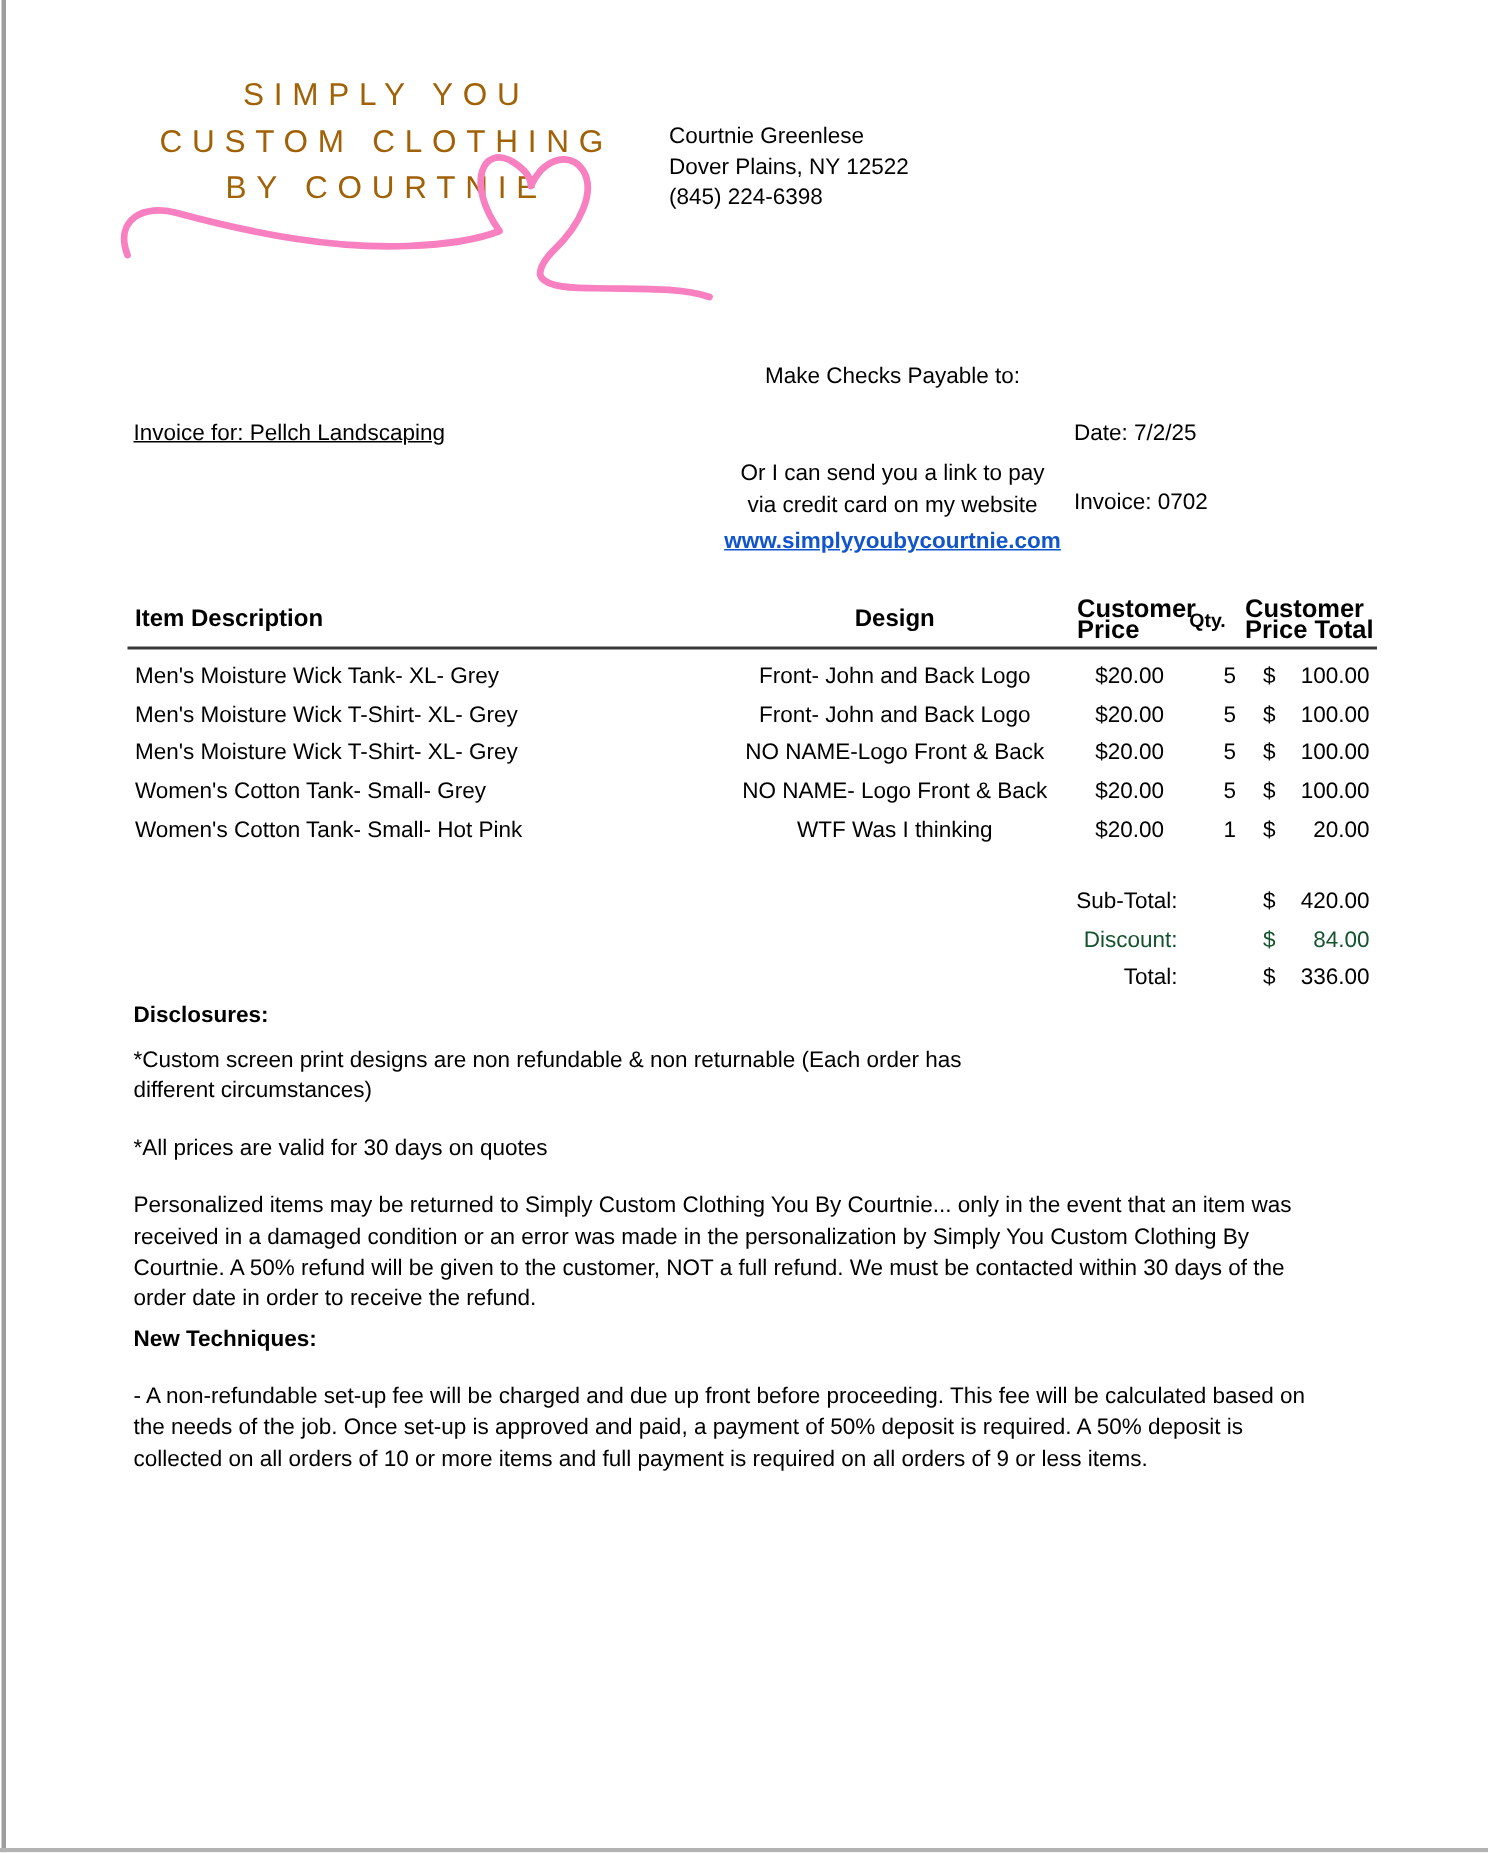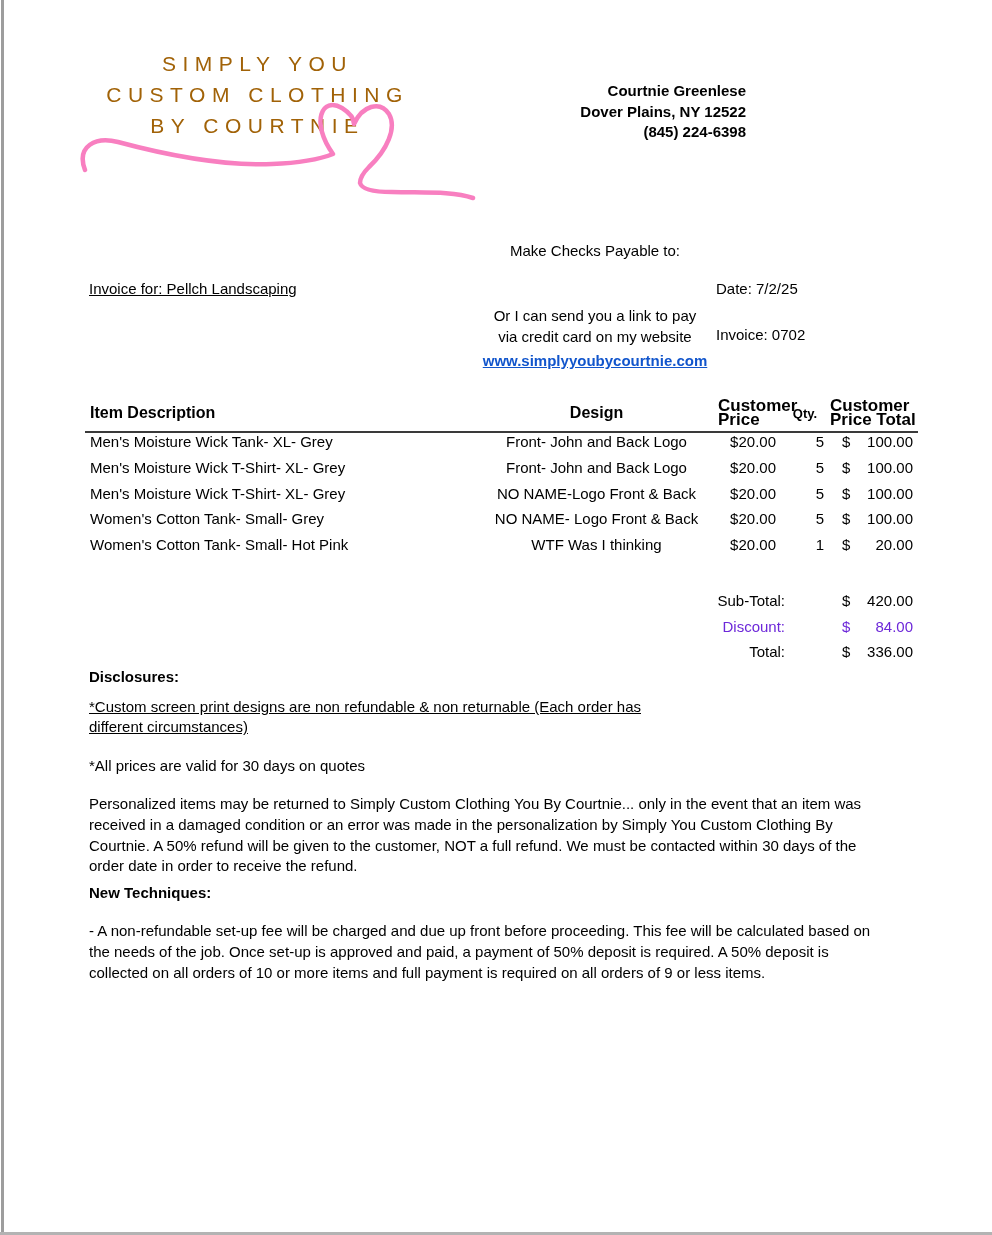--- a/index.html
+++ b/index.html
@@ -9,64 +9,64 @@
 
   .edge-left { position:absolute; left:1px; top:0; width:3px; height:1235px; background:#9d9d9d; }
   .edge-bottom { position:absolute; left:0; bottom:0; width:992px; height:3px; background:#b3b3b3; }
 
   
   .logo-text { position:absolute; left:85px; top:48px; width:345px; text-align:center;
                font-size:21px; line-height:31px; letter-spacing:6.5px; font-weight:500; color:#a16207; }
   .swirl { position:absolute; left:70px; top:92px; width:410px; height:112px; }
 
   
-  .contact { position:absolute; left:446px; top:81px; width:300px; text-align:right;
-             font-size:15px; line-height:20.5px;font-weight:bold; }
+  .contact { position:absolute; left:446px; top:81px; width:300px; text-align:left;
+             font-size:15px; line-height:20.5px; }
 
   
   .invoice-for { position:absolute; left:89px; top:280px; font-size:15px;text-decoration:underline; }
   .checks { position:absolute; left:455px; top:241px; width:280px; text-align:center;
             font-weight:normal; font-size:15px; line-height:20.5px; }
   .date { position:absolute; left:716px; top:280px; font-size:15px; }
   .paynote { position:absolute; left:455px; top:306px; width:280px; text-align:center;
              font-size:15px; line-height:20.5px; white-space:pre-line; }
   .invoice-no { position:absolute; left:716px; top:326px; font-size:15px; }
   .website { position:absolute; left:455px; top:352px; width:280px; text-align:center;
              font-size:15px; font-weight:bold; }
   .website a { color:#1155cc; text-decoration:underline; }
 
   
   .items { position:absolute; left:85px; top:395px; width:833px; }
   .thead { display:flex; height:38px; align-items:center; border-bottom:2.5px solid #3a3a3a; font-weight:bold; }
-  .trow  { display:flex; height:25.75px; align-items:flex-start; font-size:15px; }
+  .trow  { display:flex; height:25.75px; align-items:flex-end; font-size:15px; }
   .trow:first-of-type { margin-top:3px; }
   .c-item  { width:390px; }
   .c-design{ width:243px; text-align:center; }
   .c-price { width:62px;  text-align:right; padding-right:4px; }
   .c-qty   { width:50px;  text-align:right; padding-right:6px; }
   .c-total { width:88px;  display:flex; justify-content:space-between; padding-left:12px; padding-right:5px; }
   .thead .c-item, .thead .c-design { font-size:16px; }
   .thead .c-price, .thead .c-total { display:block; font-size:17px; line-height:14.5px; text-align:left;
                                      white-space:pre-line; padding:0; }
   .thead .c-qty { text-align:center; font-size:13px; padding:0; }
   .c-item { padding-left:5px; }
 
   
   .totals { position:absolute; left:560px; top:588px; width:358px; font-size:15px; }
   .totrow { display:flex; height:25.5px; align-items:center; }
   .totrow .lbl { width:225px; text-align:right; }
   .totrow .amt { margin-left:45px; width:88px; display:flex; justify-content:space-between;
                  padding-left:12px; padding-right:5px; }
-  .totrow.discount { color:#6d28d9; }
+  .totrow.discount { color:#14532d; }
 
   
   .disclosures { position:absolute; left:89px; top:667px; width:890px; font-size:15px; line-height:20.6px; }
   .disclosures .hd { font-weight:bold; }
   .disclosures .para { margin-top:18px; white-space:pre-line; }
-  .disclosures .para.first { margin-top:9px;text-decoration:underline; }
+  .disclosures .para.first { margin-top:9px; }
   .disclosures .hd2 { font-weight:bold; margin-top:6px; }
 </style>
 </head>
 <body>
 
 <div id="page">
   <div class="edge-left"></div>
   <div class="edge-bottom"></div>
 
   <div class="logo-text">

